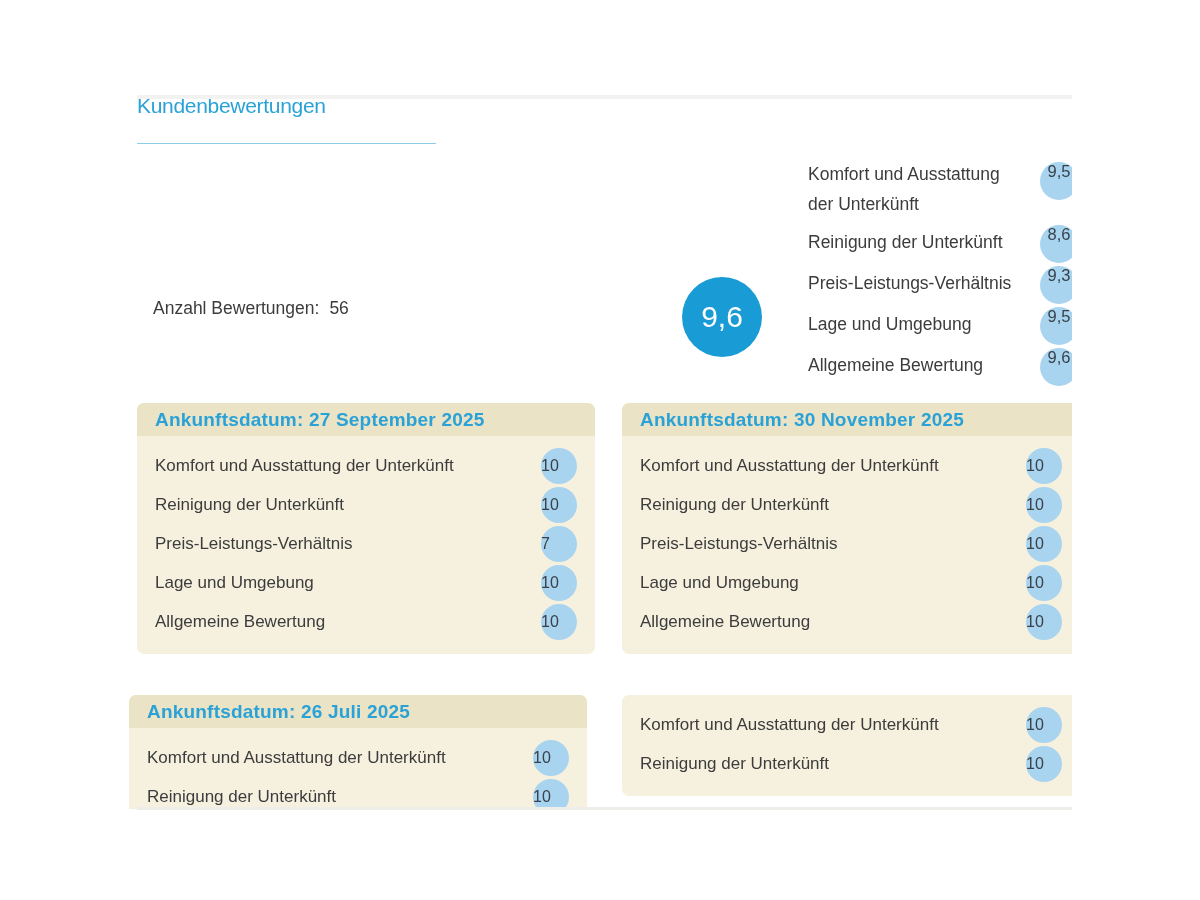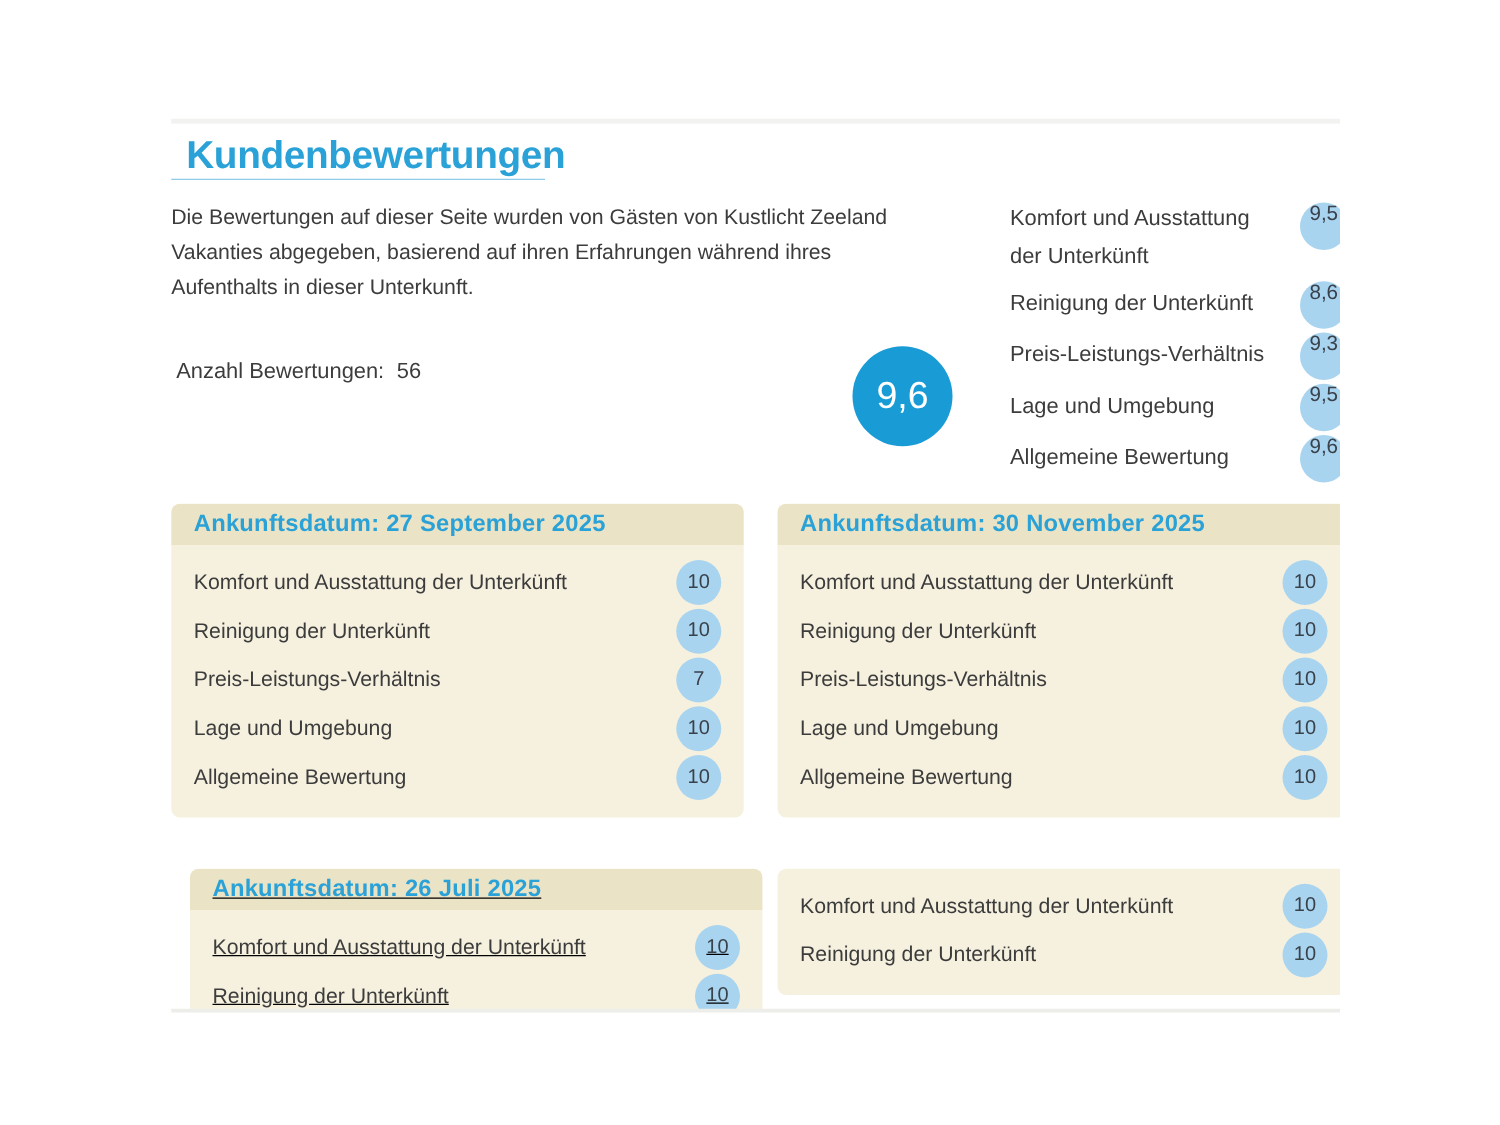--- a/index.html
+++ b/index.html
@@ -5,65 +5,64 @@
   html,body{margin:0;padding:0;}
   body{
     width:1200px;height:900px;background:#ffffff;position:relative;
     font-family:"Liberation Sans",sans-serif;overflow:hidden;
     -webkit-font-smoothing:antialiased;
   }
   .top-band{position:absolute;left:137px;top:95px;width:935px;height:4px;background:#f2f2f0;}
   .bottom-line{position:absolute;left:137px;top:807px;width:935px;height:3px;background:#ededea;}
   .viewport{position:absolute;left:0;top:99px;width:1072px;height:710px;overflow:hidden;background:#ffffff;}
 
-  .title{position:absolute;left:137px;top:-6px;margin:12px;font-size:31px;font-weight:700;
+  .title{position:absolute;left:137px;top:-6px;margin:0;font-size:21px;font-weight:400;
          color:#2aa2d7;letter-spacing:-0.3px;line-height:1.2;}
   .title-underline{position:absolute;left:137px;top:44px;width:299px;height:1px;background:#8ecbe8;}
 
   .intro{position:absolute;left:137px;top:61px;margin:0;width:605px;
          font-size:17px;line-height:28px;color:#3c3c3c;}
-  .count{position:absolute;left:137px;top:183px;margin:4px;font-size:17.5px;color:#3c3c3c;}
+  .count{position:absolute;left:137px;top:183px;margin:16px;font-size:17.5px;color:#3c3c3c;}
   .count-val{margin-left:10px;}
 
   .overall-circle{position:absolute;left:682px;top:178px;width:80px;height:80px;border-radius:50%;
                   background:#199bd6;color:#ffffff;display:flex;align-items:center;justify-content:center;
                   font-size:30px;}
 
   .s-label{position:absolute;left:808px;font-size:17.5px;color:#3c3c3c;line-height:30px;}
   .s-l1{top:60px;width:215px;}
   .s-l2{top:128px;}
   .s-l3{top:169px;}
   .s-l4{top:210px;}
   .s-l5{top:251px;}
   .s-badge{position:absolute;left:1040px;width:38px;height:38px;border-radius:50%;background:#a9d4ef;
            color:#39414b;font-size:16.5px;display:flex;align-items:flex-start;justify-content:center;}
   .s-b1{top:63px;} .s-b2{top:126px;} .s-b3{top:167px;} .s-b4{top:208px;} .s-b5{top:249px;}
 
   .card{position:absolute;width:458px;border-radius:7px;overflow:hidden;background:#f6f1df;}
   .c1{left:137px;top:304px;} .c2{left:622px;top:304px;}
-  .c3{left:152px;top:596px;text-decoration:underline;} .c4{left:622px;top:596px;}
+  .c3{left:129px;top:596px;} .c4{left:622px;top:596px;}
   .card-header{height:33px;background:#ebe3c5;display:flex;align-items:center;padding:0 18px;
                font-size:19px;font-weight:700;letter-spacing:0.2px;color:#2aa2d7;}
   .card-body{padding:10px 18px 13px;}
   .card-row{height:39px;display:flex;align-items:center;justify-content:space-between;}
   .row-label{font-size:17px;color:#3c3c3c;}
   .row-badge{width:36px;height:36px;border-radius:50%;background:#a9d4ef;color:#39414b;
-             font-size:16px;display:flex;align-items:center;justify-content:center;flex:0 0 36px;}
+             font-size:16px;display:flex;align-items:center;justify-content:flex-start;flex:0 0 36px;}
 </style>
 </head>
 <body>
 
 <div class="top-band"></div>
 
 <div class="viewport">
 
   <h1 class="title">Kundenbewertungen</h1>
   <div class="title-underline"></div>
 
-  <p class="intro">Die Bewertungen auf dieser Seite wurden von Gästen von Kustlicht Zeeland Vakanties abgegeben, basierend auf ihren Erfahrungen während ihres Aufenthalts in dieser Unterkunft.</p>
 
   <p class="count"><span>Anzahl Bewertungen:</span><span class="count-val">56</span></p>
 
   <div class="overall-circle">
     <span>9,6</span>
   </div>
 
   <div class="s-label s-l1">Komfort und Ausstattung der Unterkünft</div>
   <div class="s-badge s-b1">
       <span>9,5</span>

